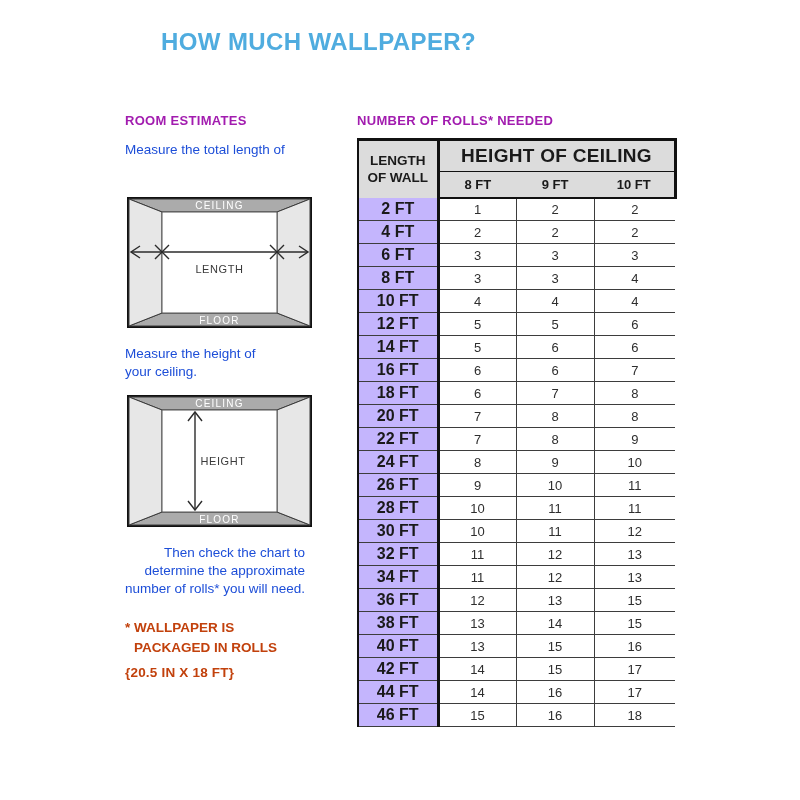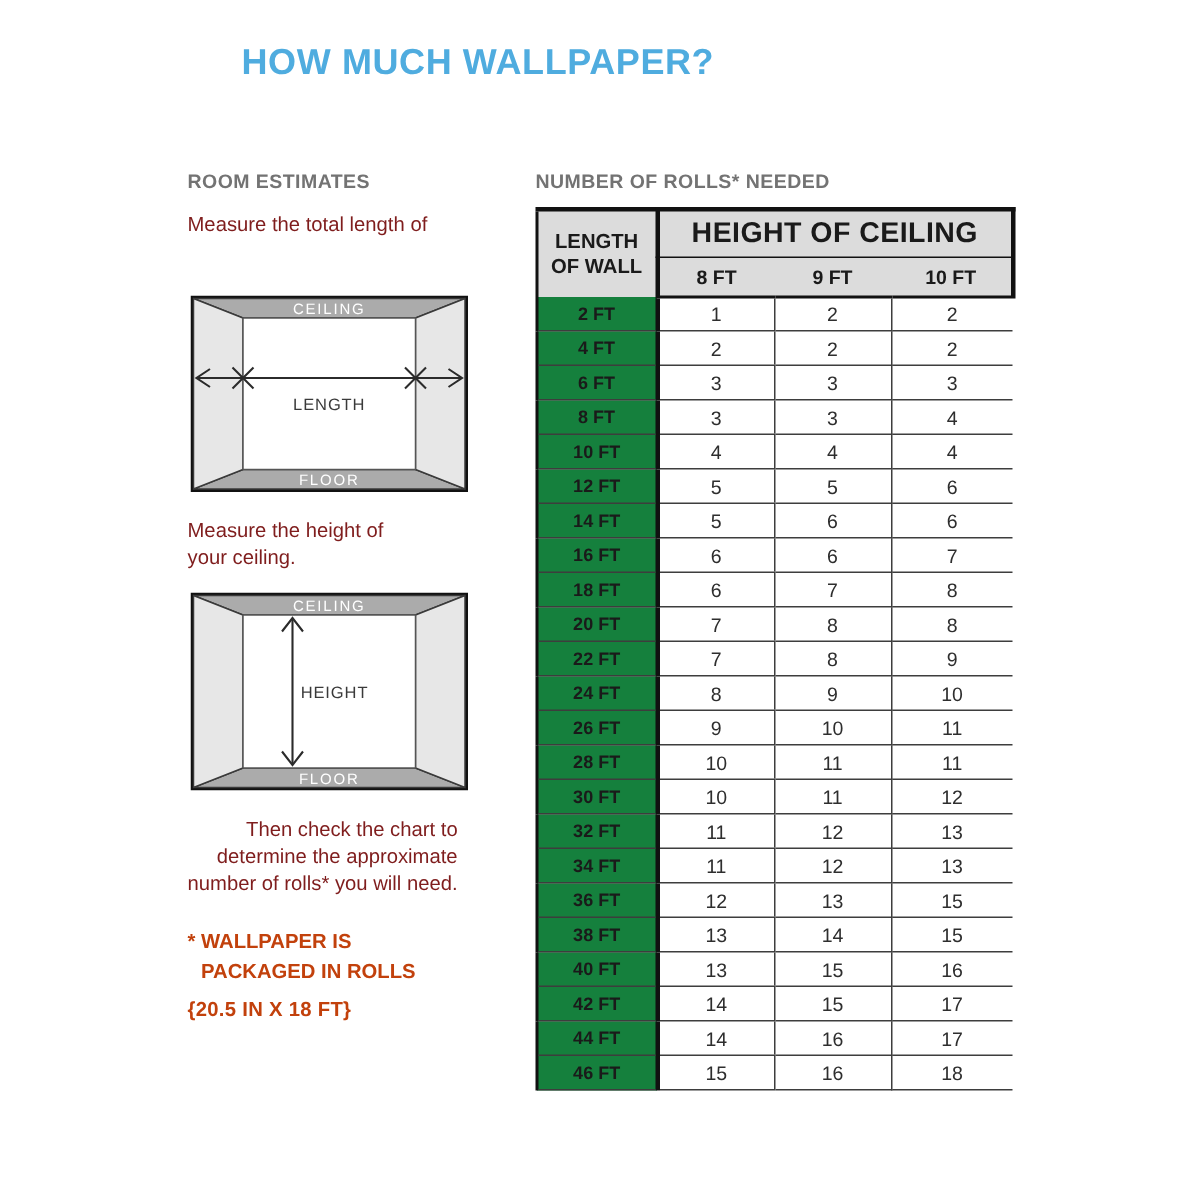--- a/index.html
+++ b/index.html
@@ -5,27 +5,27 @@
   * { margin:0; padding:0; box-sizing:border-box; }
   html,body { width:800px; height:800px; background:#ffffff;
               font-family:"Liberation Sans", sans-serif; }
   body { position:relative; overflow:hidden; }
 
   .abs { position:absolute; }
 
   
   #page-title { left:125px; top:28px; font-size:24px; font-weight:bold;
                 color:#4FACDF; letter-spacing:0.4px;margin-left:36px; }
-  .section-heading { font-size:13px; font-weight:bold; color:#737373;
+  .section-heading { font-size:13px; font-weight:bold; color:#a21caf;
                      letter-spacing:0.3px; }
   #room-estimates-heading { left:125px; top:113px; }
   #rolls-heading { left:357px; top:113px; width:317px; text-align:left; }
 
   
-  .body-text { font-size:13.5px; line-height:18px; color:#7f1d1d; }
+  .body-text { font-size:13.5px; line-height:18px; color:#1d4ed8; }
   #step1-text { left:125px; top:141px; }
   #step2-text { left:125px; top:345px; }
   #step3-text { left:125px; top:544px;text-align:right; }
   .bold-note  { font-size:13.5px; font-weight:bold; color:#c2410c; }
   #packaged-note { left:125px; top:618px; line-height:19.5px; }
   #packaged-note .indent { padding-left:9px; }
   #roll-size-note { left:125px; top:662px; line-height:21px; letter-spacing:0.2px; }
 
   
   #length-diagram { left:127px; top:197px; }
@@ -41,21 +41,21 @@
   thead th { background:#dcdcdc; color:#1a1a1a; }
   th.len-hdr { font-size:13.5px; font-weight:bold; line-height:17px;
                border-left:2px solid #111; border-right:3px solid #111;
                border-top:3px solid #111; }
   th.ceil-hdr { font-size:19px; font-weight:bold; letter-spacing:0.3px;
                 height:32px; border-top:3px solid #111;
                 border-bottom:1.5px solid #111; border-right:3px solid #111; }
   tr.sub-hdr th { font-size:13px; font-weight:bold; height:26px;
                   border-bottom:2px solid #111; }
   tr.sub-hdr th:last-child { border-right:3px solid #111; }
-  tbody th { background:#15803d; font-size:12px; font-weight:bold; color:#1a1a1a;
+  tbody th { background:#c4b5fd; font-size:16px; font-weight:bold; color:#1a1a1a;
              border-left:2px solid #111; border-right:3px solid #111;
              border-bottom:1.5px solid #3d3d3d; }
   tbody td { background:#ffffff; font-size:13px; color:#2e2e2e;
              border-bottom:1.5px solid #3d3d3d; height:23px; }
   tbody td.mid { border-left:1px solid #3d3d3d; border-right:1px solid #3d3d3d; }
 </style>
 </head>
 <body>
 
 <div class="abs" id="page-title">HOW MUCH WALLPAPER?</div>

